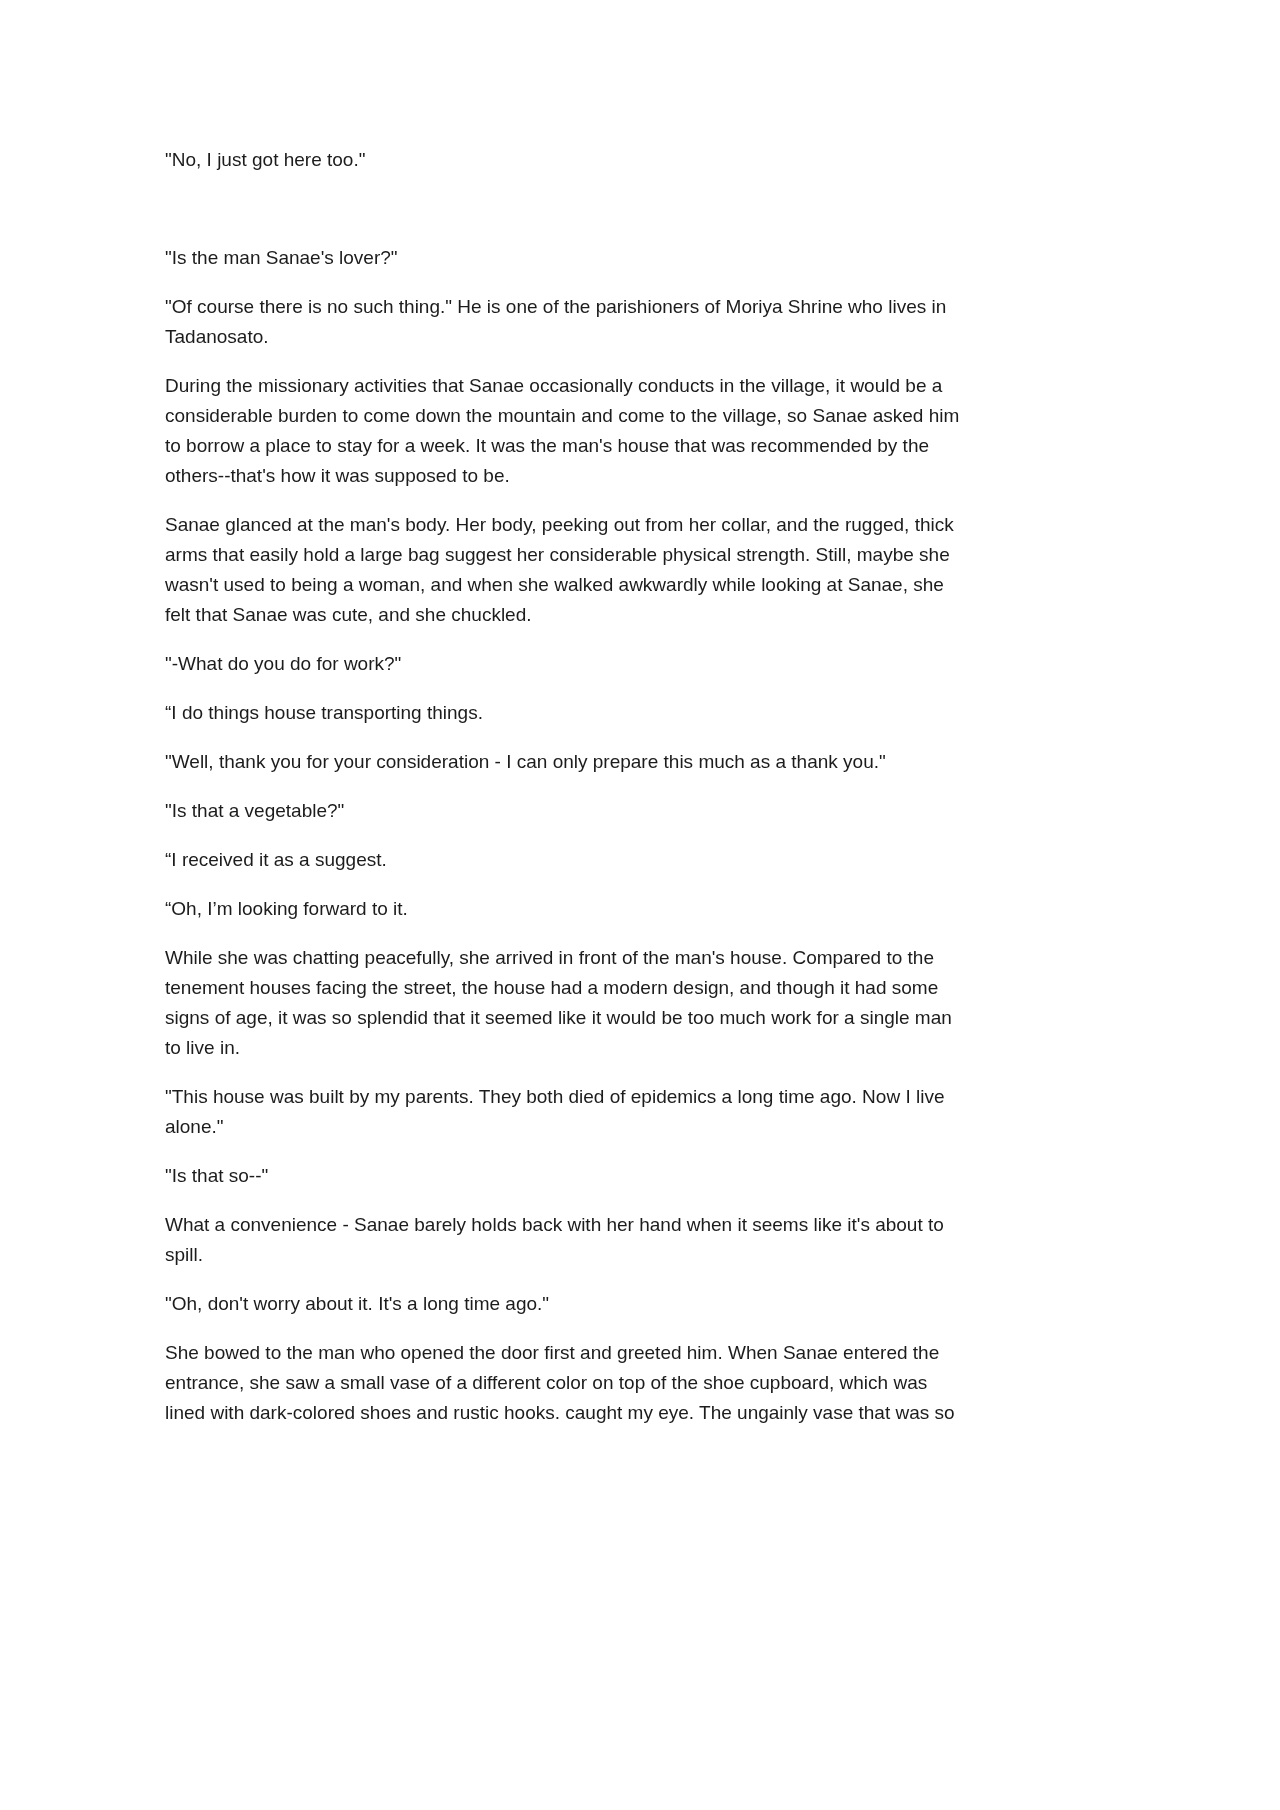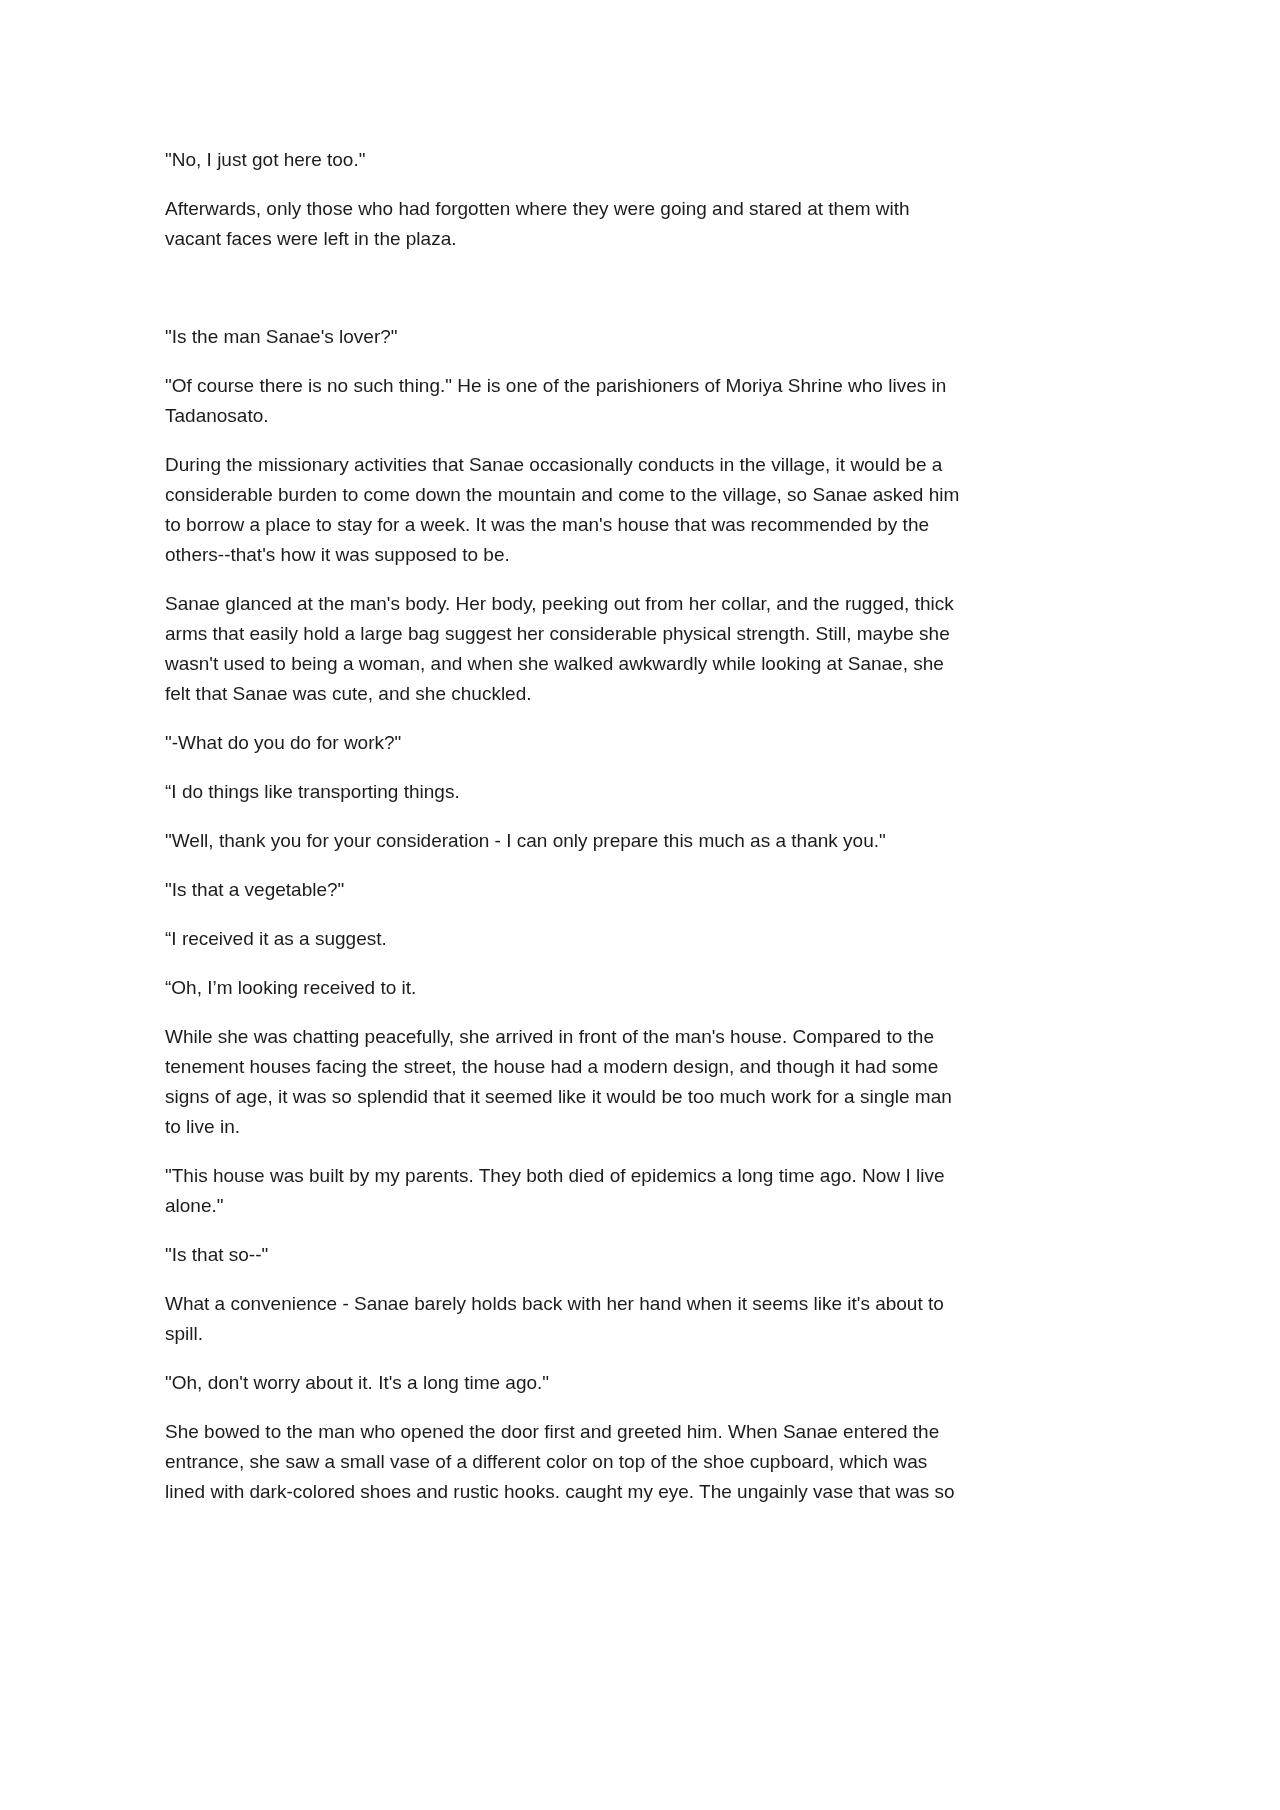--- a/index.html
+++ b/index.html
@@ -29,40 +29,38 @@
     white-space: pre-line;
     min-height: 30px;
     letter-spacing: 0px;
   }
 </style>
 </head>
 <body>
 
 <div class="page">
   <p class="para">"No, I just got here too."</p>
-  <p class="para">Afterwards, only those who had forgotten where they were going and stared at them with
-vacant faces were left in the plaza.</p>
   <p class="para"></p>
   <p class="para">"Is the man Sanae's lover?"</p>
   <p class="para">"Of course there is no such thing." He is one of the parishioners of Moriya Shrine who lives in
 Tadanosato.</p>
   <p class="para">During the missionary activities that Sanae occasionally conducts in the village, it would be a
 considerable burden to come down the mountain and come to the village, so Sanae asked him
 to borrow a place to stay for a week. It was the man's house that was recommended by the
 others--that's how it was supposed to be.</p>
   <p class="para">Sanae glanced at the man's body. Her body, peeking out from her collar, and the rugged, thick
 arms that easily hold a large bag suggest her considerable physical strength. Still, maybe she
 wasn't used to being a woman, and when she walked awkwardly while looking at Sanae, she
 felt that Sanae was cute, and she chuckled.</p>
   <p class="para">"-What do you do for work?"</p>
-  <p class="para">“I do things like transporting things.</p>
+  <p class="para">“I do things house transporting things.</p>
   <p class="para">"Well, thank you for your consideration - I can only prepare this much as a thank you."</p>
   <p class="para">"Is that a vegetable?"</p>
   <p class="para">“I received it as a suggest.</p>
-  <p class="para">“Oh, I’m looking received to it.</p>
+  <p class="para">“Oh, I’m looking forward to it.</p>
   <p class="para">While she was chatting peacefully, she arrived in front of the man's house. Compared to the
 tenement houses facing the street, the house had a modern design, and though it had some
 signs of age, it was so splendid that it seemed like it would be too much work for a single man
 to live in.</p>
   <p class="para">"This house was built by my parents. They both died of epidemics a long time ago. Now I live
 alone."</p>
   <p class="para">"Is that so--"</p>
   <p class="para">What a convenience - Sanae barely holds back with her hand when it seems like it's about to
 spill.</p>
   <p class="para">"Oh, don't worry about it. It's a long time ago."</p>

